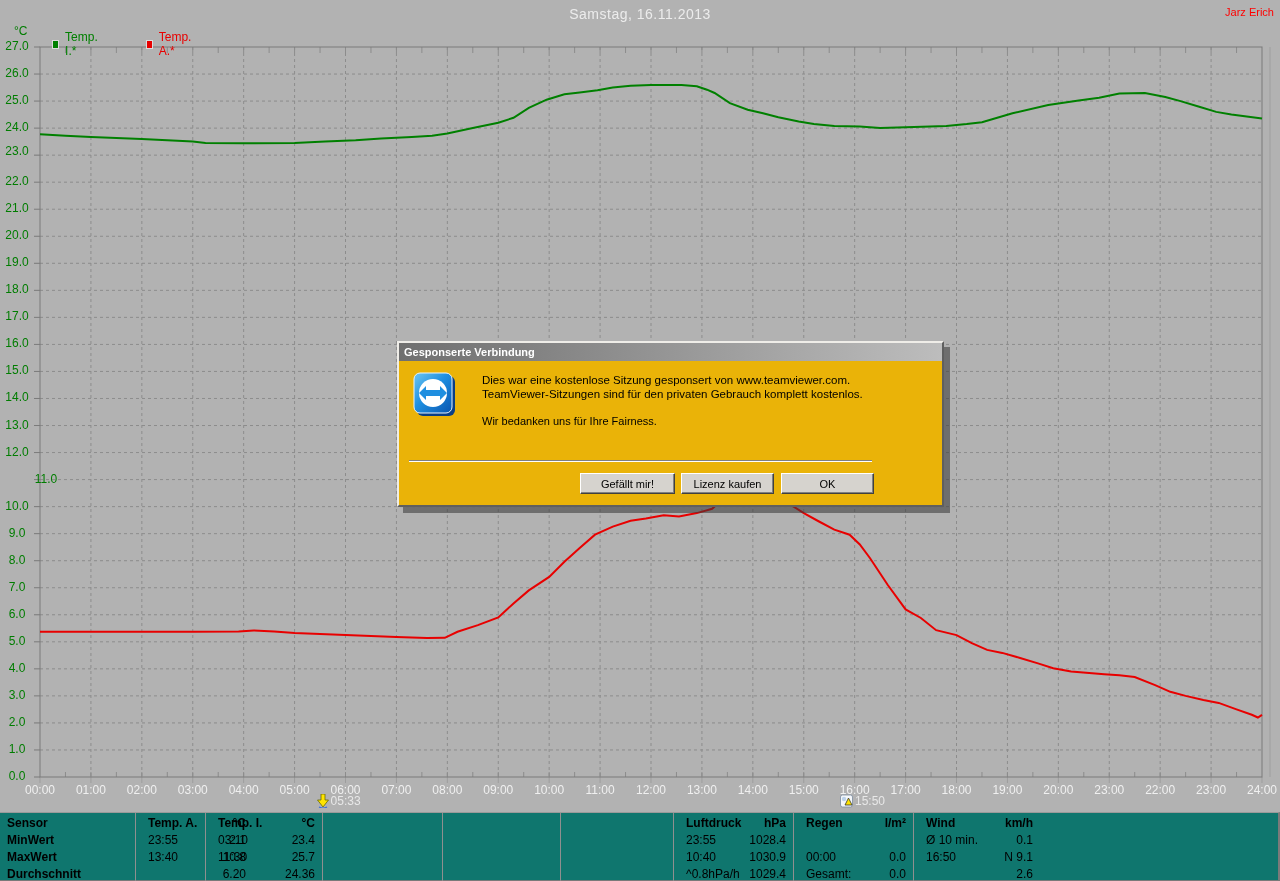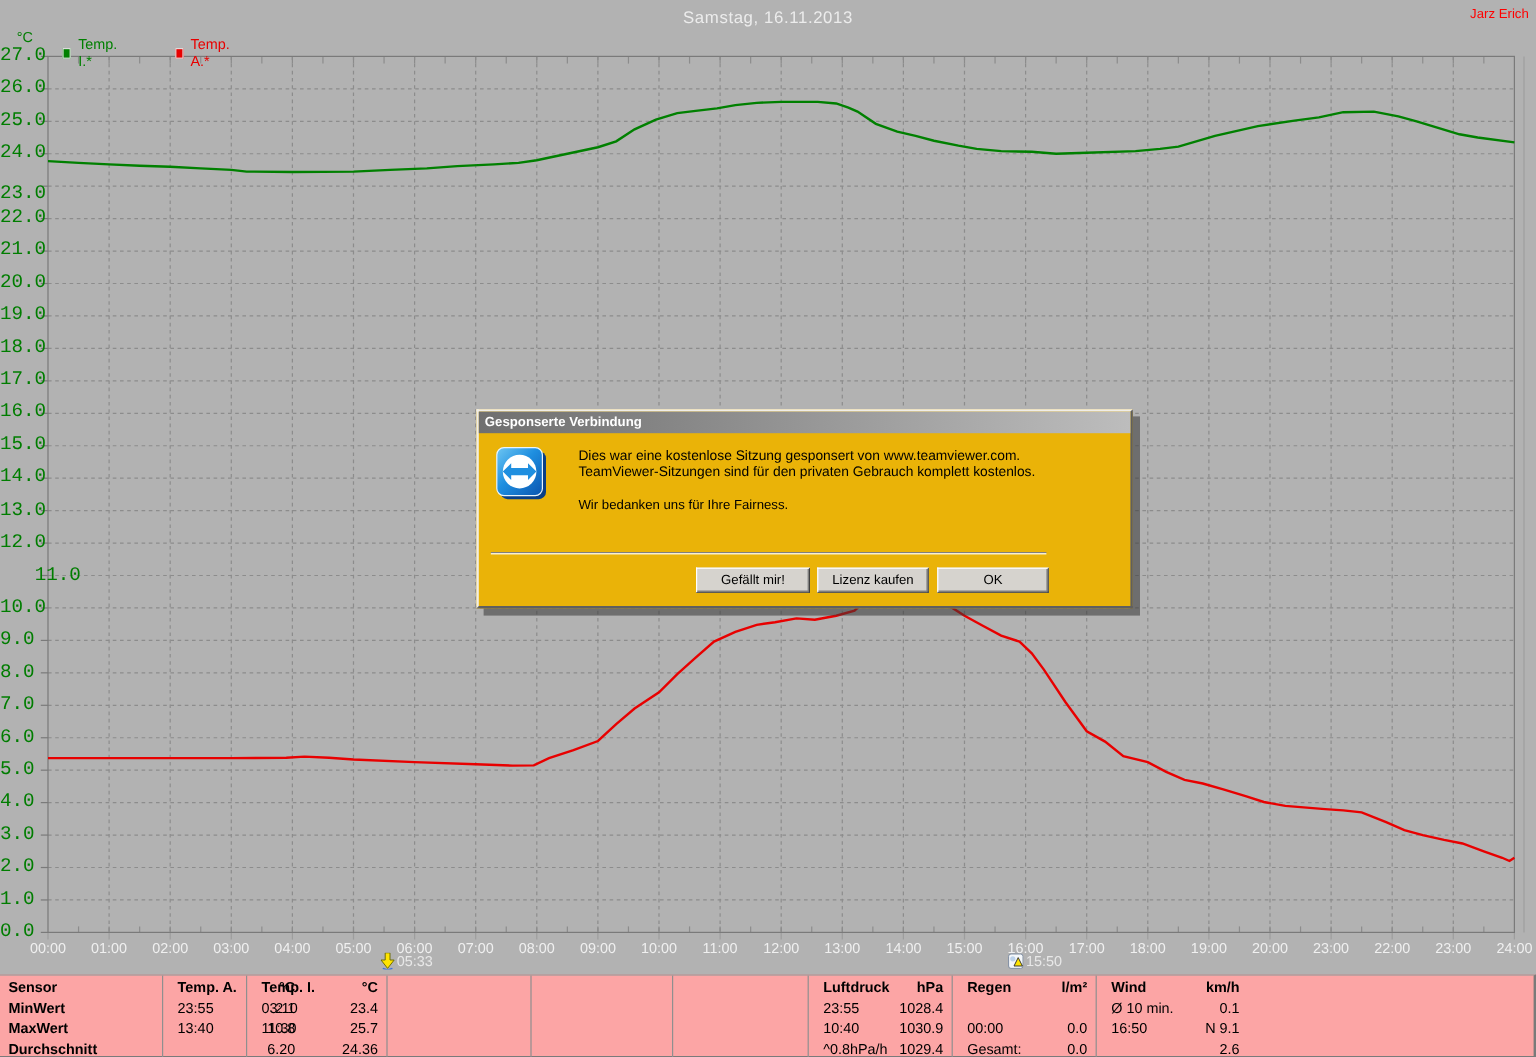--- a/index.html
+++ b/index.html
@@ -27,22 +27,22 @@
   .legend { position:absolute; top:30px; left:52px; height:14px; }
   .legend-item { position:absolute; top:0; display:flex; align-items:center; }
   .legend-item.l0 { left:0; }
   .legend-item.l1 { left:94px; }
   .legend-swatch { width:9px; height:9px; display:inline-block; border:1px solid #dcdcdc; margin-right:6px; }
   .legend-label { font-size:12px; }
 
   
   #chart-svg { position:absolute; left:0; top:0; width:1280px; height:881px; }
   .ylabel {
-    position:absolute; left:0; width:34px; text-align:left;
-    color:#007d00; font-size:16px; line-height:13px;font-family:Liberation Mono, monospace;
+    position:absolute; left:0; width:34px; text-align:center;
+    color:#007d00; font-size:12px; line-height:13px;
   }
   .xlabel {
     position:absolute; top:783px; width:46px; text-align:center;
     color:#f0f0f0; font-size:12px;
   }
   .sun-marker { position:absolute; top:794px; display:flex; align-items:flex-start; }
   .sun-marker .mlabel { color:#e8e8e8; font-size:12px; margin-left:2px; }
 
   
   .dlg {
@@ -80,21 +80,21 @@
     box-shadow:inset -1px -1px 0 #808080;
     cursor:default;
   }
   .btn0 { left:181px; width:95px; }
   .btn1 { left:282px; width:93px; }
   .btn2 { left:382px; width:93px; }
 
   
   .stats {
     position:absolute; left:0; top:812px; width:1280px; height:69px;
-    background:#fca5a5; color:#000; font-size:12px;
+    background:#0f766e; color:#000; font-size:12px;
     border-right:2px solid #7a7a7a; border-bottom:1px solid #7a7a7a;
     border-top:1px solid #9a9a9a;
   }
   .stats .rowlabels { position:absolute; left:0; top:0; width:87px; }
   .stats .rowlabels div { height:17px; line-height:17px; padding-left:7px; font-weight:bold; white-space:nowrap; }
   .stat-col { position:absolute; top:0; height:69px; border-left:1px solid #8f8f8f; }
   .stat-head { height:17px; line-height:17px; display:flex; justify-content:space-between; font-weight:bold; padding:0 7px 0 12px; }
   .stat-row { height:17px; line-height:17px; display:flex; justify-content:space-between; padding:0 7px 0 12px; }
   .stat-sep { position:absolute; top:0; height:69px; width:0; border-left:1px solid #8f8f8f; }
   .stats div { white-space:nowrap; }
@@ -338,21 +338,21 @@
     <div class="ylabel" style="top: 418.519px;">13.0</div>
     <div class="ylabel" style="top: 391.481px;">14.0</div>
     <div class="ylabel" style="top: 364.444px;">15.0</div>
     <div class="ylabel" style="top: 337.407px;">16.0</div>
     <div class="ylabel" style="top: 310.37px;">17.0</div>
     <div class="ylabel" style="top: 283.333px;">18.0</div>
     <div class="ylabel" style="top: 256.296px;">19.0</div>
     <div class="ylabel" style="top: 229.259px;">20.0</div>
     <div class="ylabel" style="top: 202.222px;">21.0</div>
     <div class="ylabel" style="top: 175.185px;">22.0</div>
-    <div class="ylabel" style="top: 155px;">23.0</div>
+    <div class="ylabel" style="top: 145px;">23.0</div>
     <div class="ylabel" style="top: 121.111px;">24.0</div>
     <div class="ylabel" style="top: 94.0741px;">25.0</div>
     <div class="ylabel" style="top: 67.037px;">26.0</div>
     <div class="ylabel" style="top: 40px;">27.0</div>
   </div>
 <div id="xlabels">
     <div class="xlabel" style="left: 17px;">00:00</div>
     <div class="xlabel" style="left: 67.9167px;">01:00</div>
     <div class="xlabel" style="left: 118.833px;">02:00</div>
     <div class="xlabel" style="left: 169.75px;">03:00</div>

